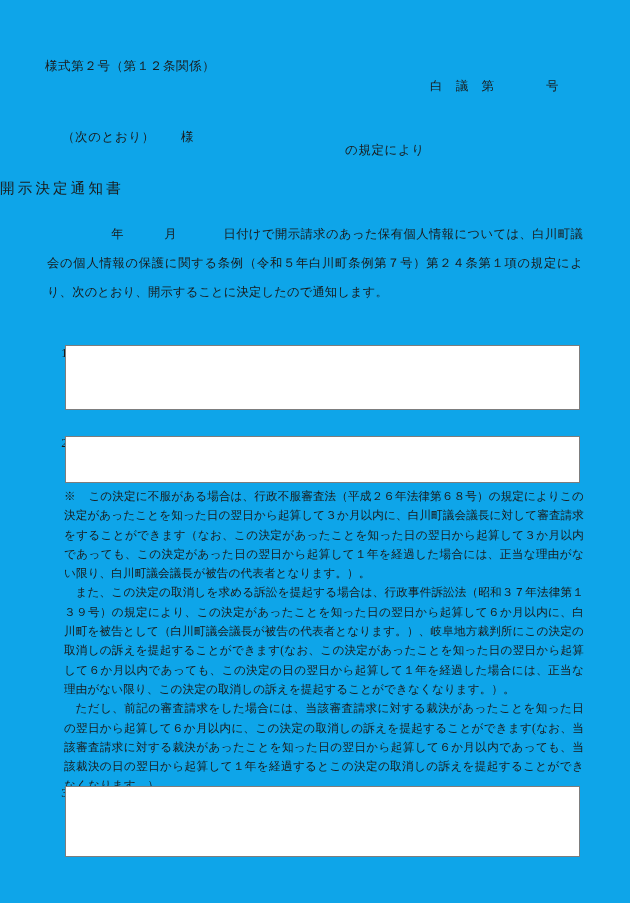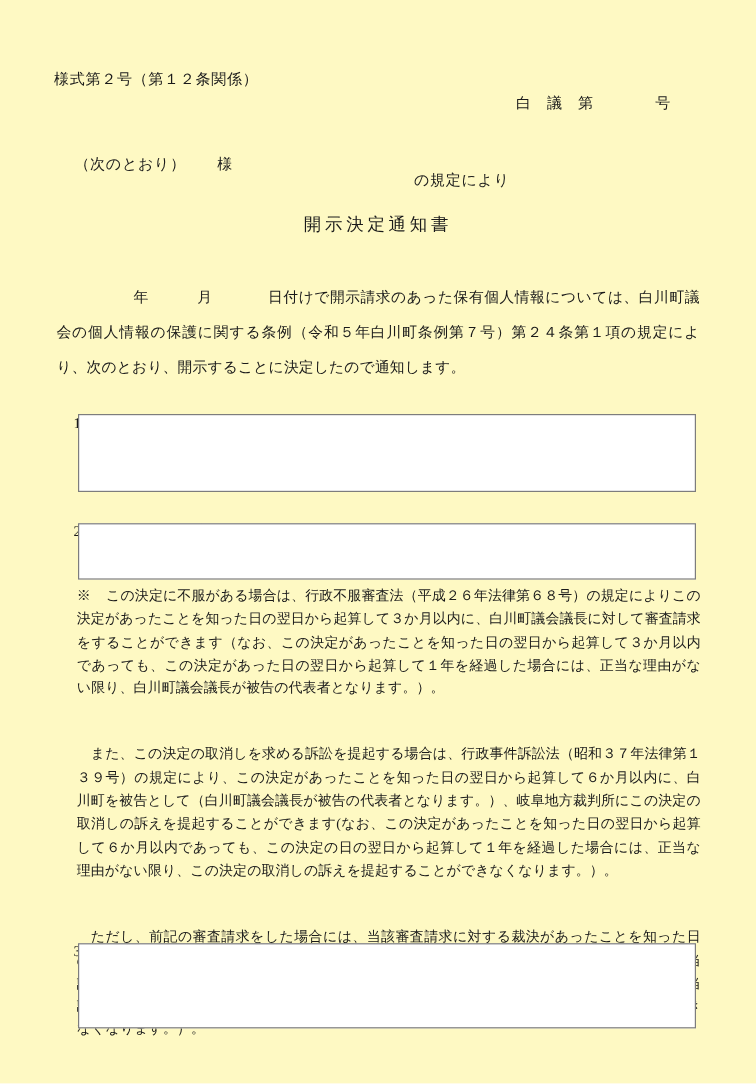--- a/index.html
+++ b/index.html
@@ -10,21 +10,21 @@
   }
   body {
     font-family: "Liberation Serif", "DejaVu Serif", serif;
     color: #1a1a1a;
     -webkit-font-smoothing: antialiased;
   }
   .page {
     position: relative;
     width: 630px;
     height: 903px;
-    background: #fef9c3;
+    background: #0ea5e9;
     box-sizing: border-box;
     overflow: hidden;
   }
 
   
   .t { position: absolute; white-space: pre; line-height: 1; }
   .blk { position: absolute; }
 
   .form-no {
     left: 45px;
@@ -55,29 +55,29 @@
     left: 345px;
     top: 144px;
     font-size: 12.5px;
     letter-spacing: 0.6px;
   }
 
   .doc-title {
     left: 0;
     top: 181px;
     width: 630px;
-    text-align: center;
+    text-align: left;
     font-size: 14.5px;
     letter-spacing: 3.2px;
   }
 
   .body-para {
     position: absolute;
     left: 47px;
-    top: 234px;
+    top: 220px;
     width: 536px;
     font-size: 12.3px;
     line-height: 29px;
     text-align: justify;
     text-justify: inter-ideograph;
     letter-spacing: 0.15px;
   }
   .body-para .lead { display: inline-block; width: 64px; }
   .body-para .gap-s { display: inline-block; width: 40px; }
   .body-para .gap-m { display: inline-block; width: 46px; }
@@ -106,21 +106,21 @@
     left: 64px;
     top: 487px;
     width: 520px;
     font-size: 11.6px;
     line-height: 19.3px;
     text-align: justify;
     text-justify: inter-ideograph;
     letter-spacing: 0.1px;
   }
   .note p { margin: 0; text-indent: 0; }
-  .note p.indent { text-indent: 1em; margin-top: 36px; }
+  .note p.indent { text-indent: 1em; }
   .note .mark { display: inline-block; width: 2.1em; }
 </style>
 </head>
 <body>
 
 <div class="page">
 
   <div class="t form-no">様式第２号（第１２条関係）</div>
 
   <div class="blk docno-wrap">

